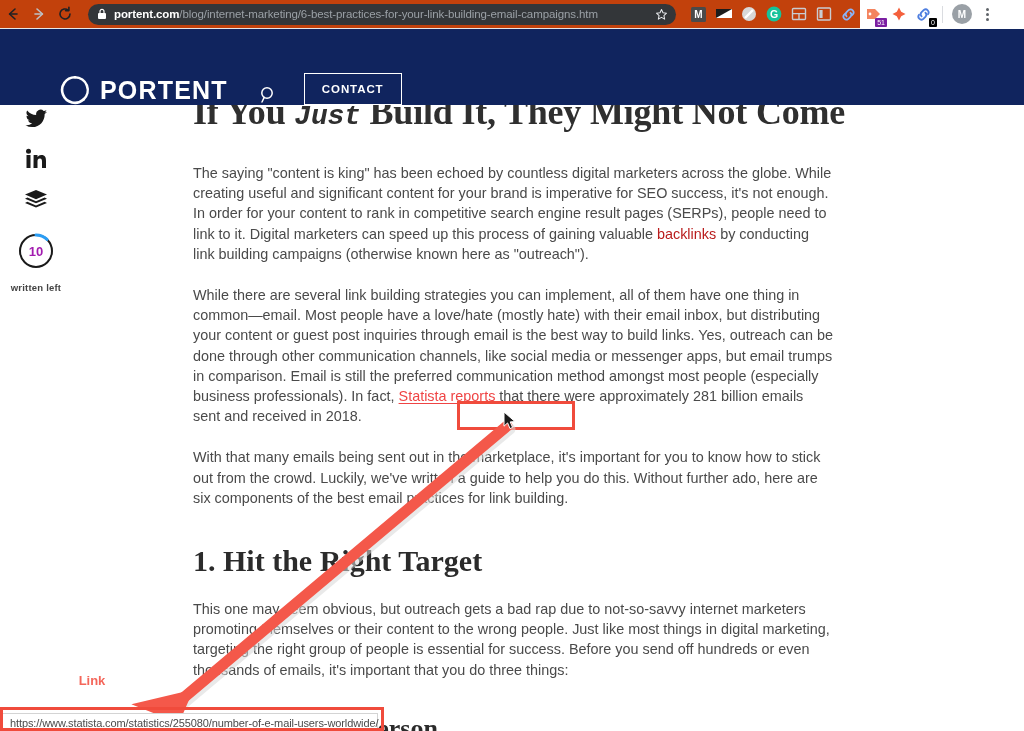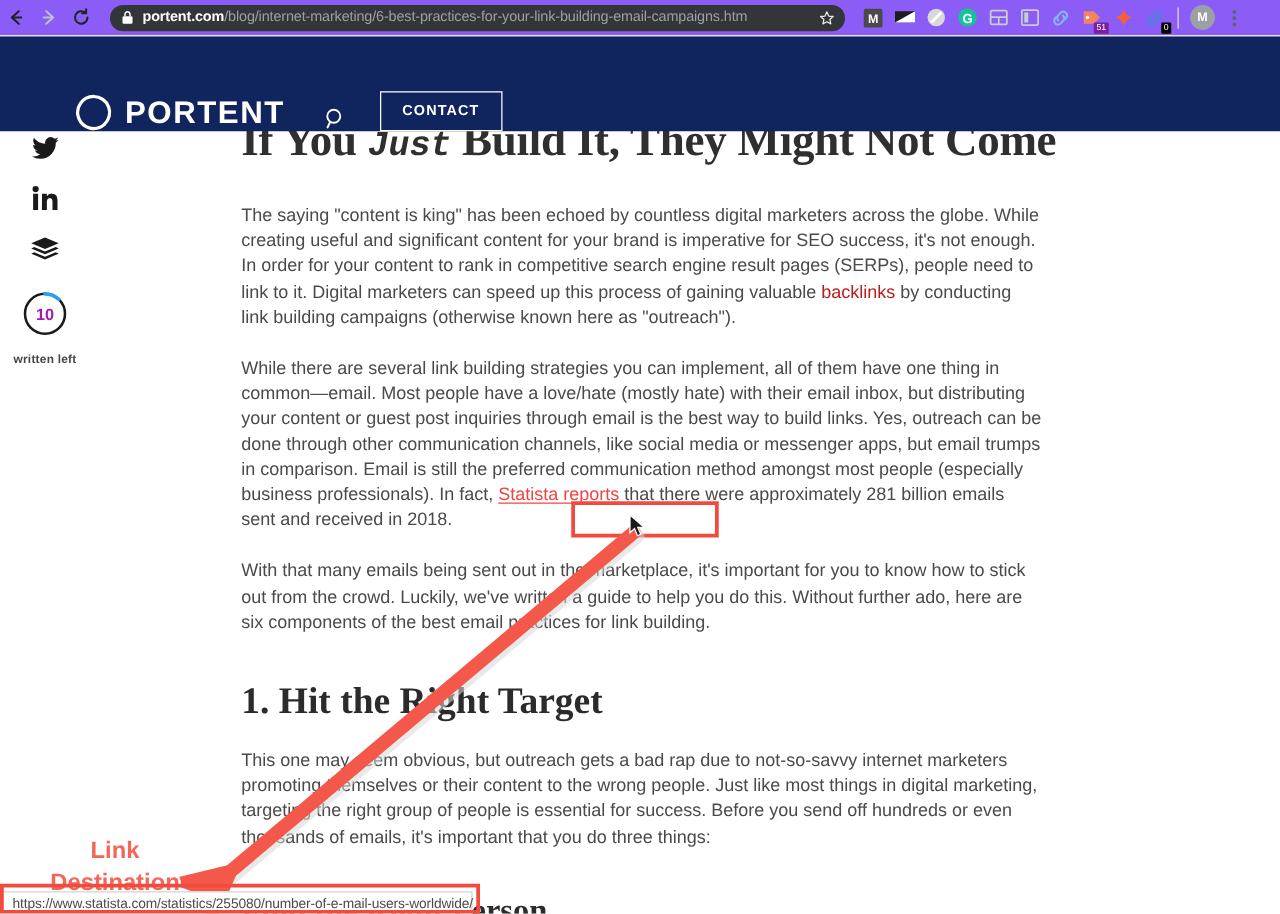--- a/index.html
+++ b/index.html
@@ -7,22 +7,22 @@
     width: 1024px; height: 731px;
     overflow: hidden;
     font-family: "Liberation Sans", sans-serif;
     background: #ffffff;
   }
   #app { position: relative; width: 1024px; height: 731px; overflow: hidden; }
 
   
   .browser-bar {
     position: absolute; top: 0; left: 0;
-    width: 1024px; height: 29px;
-    background: #8b5cf6;
+    width: 860px; height: 29px;
+    background: #c2410c;
     display: flex; align-items: center;
     border-bottom: 1px solid #e8e8e8;
   }
   .nav-btn {
     width: 26px; height: 26px;
     display: flex; align-items: center; justify-content: center;
     flex: none;
   }
   .nav-btn svg { display: block; }
   .nav-spacer { width: 4px; flex: none; }
@@ -188,21 +188,21 @@
   }
 
   .annot-arrow {
     position: absolute; left: 0; top: 0;
     width: 1024px; height: 702px;
     z-index: 42; pointer-events: none;
   }
   .annot-caption {
     position: absolute; left: 22px; top: 639px;
     z-index: 46;
-    font-size: 19px; font-weight: bold;
+    font-size: 13px; font-weight: bold;
     color: #f4665a; line-height: 26px;
     text-align: center; width: 140px;
     text-shadow: -1.5px -1.5px 0 #fff, 1.5px -1.5px 0 #fff,
                  -1.5px 1.5px 0 #fff, 1.5px 1.5px 0 #fff,
                   0 2px 0 #fff, 0 -2px 0 #fff, 2px 0 0 #fff, -2px 0 0 #fff;
   }
 
   
   .status-bar {
     position: absolute; left: 0; bottom: 0;
@@ -419,20 +419,19 @@
         <marker id="ahead" markerWidth="5.2" markerHeight="5.2" refX="2.2" refY="2.6" orient="auto">
           <path d="M5.2,0 L0,2.6 L5.2,5.2 L3.8,2.6 Z" fill="#f4584a"></path>
         </marker>
       </defs>
       <line x1="507" y1="397" x2="175" y2="676" stroke="#d8d8d8" stroke-width="11" stroke-linecap="round" opacity="0.55" transform="translate(3,3)"></line>
       <line x1="507" y1="397" x2="175" y2="676" stroke="#f4584a" stroke-width="11" stroke-linecap="round" marker-end="url(#ahead)"></line>
     </svg>
 
     <div class="annot-caption">
       <div>Link</div>
-      <div>Destination</div>
     </div>
 
     <div class="status-bar">https://www.statista.com/statistics/255080/number-of-e-mail-users-worldwide/</div>
     <div class="status-annot"></div>
 
   </div>
 </div>
 
 </body></html>

